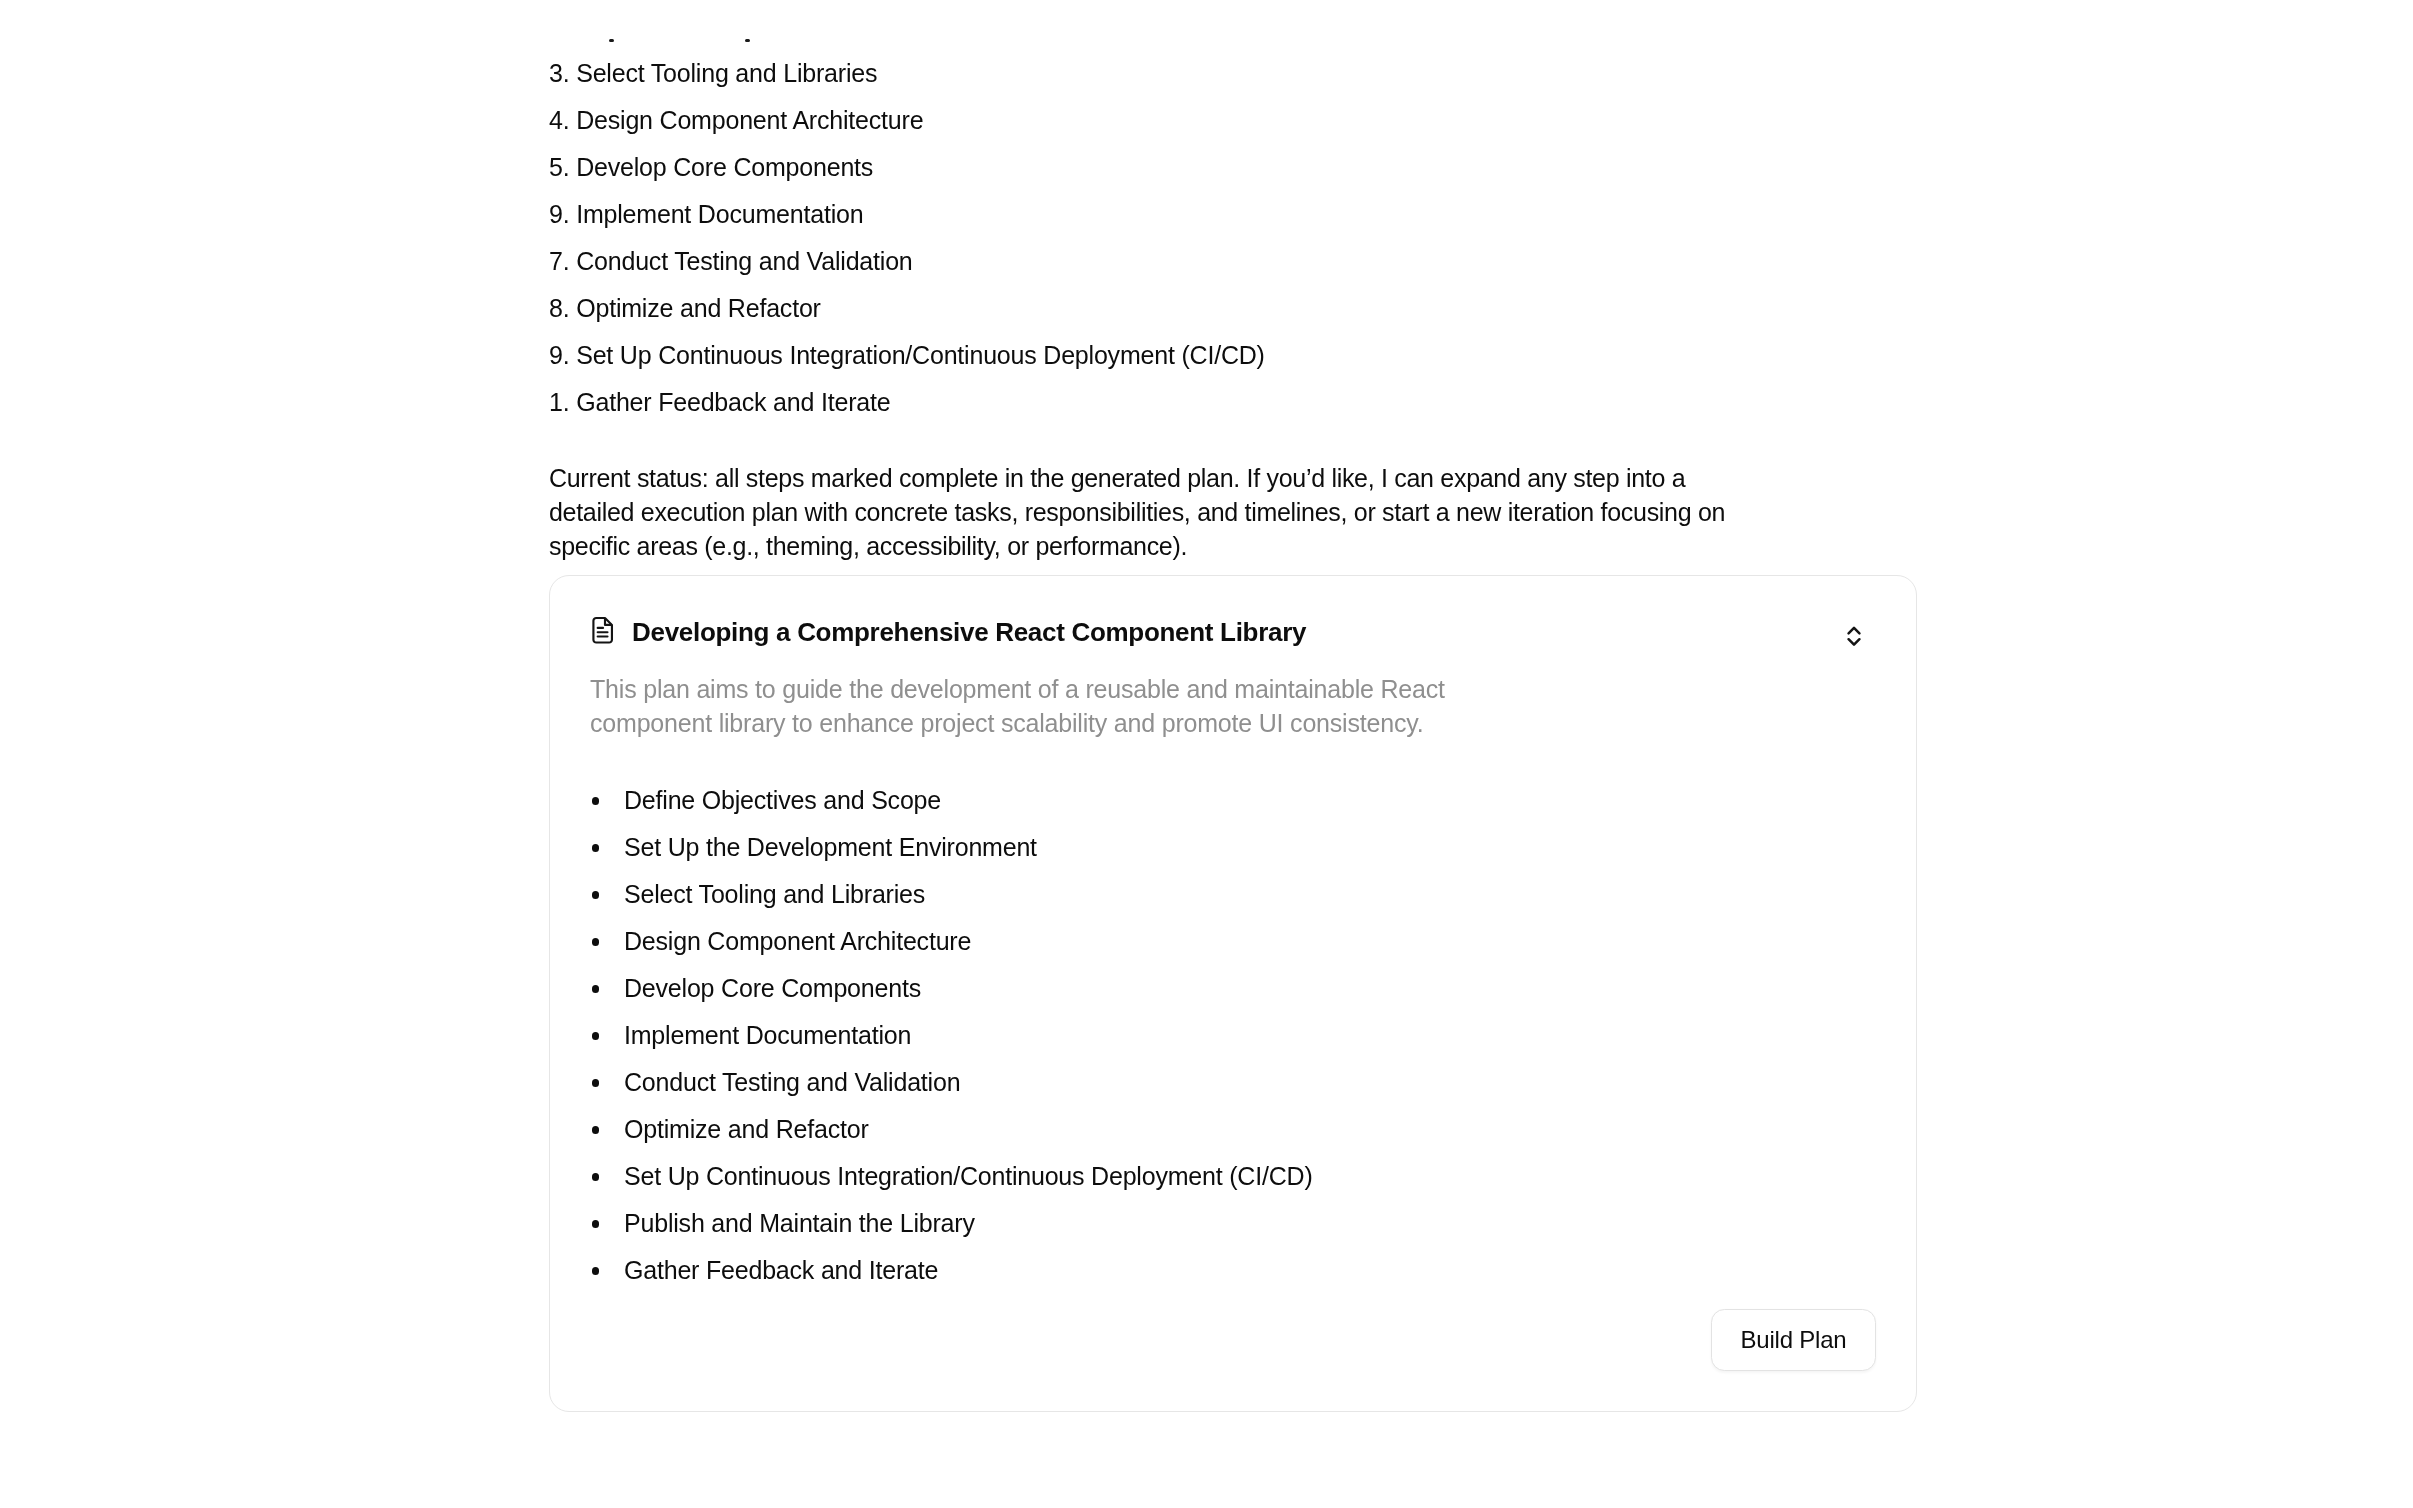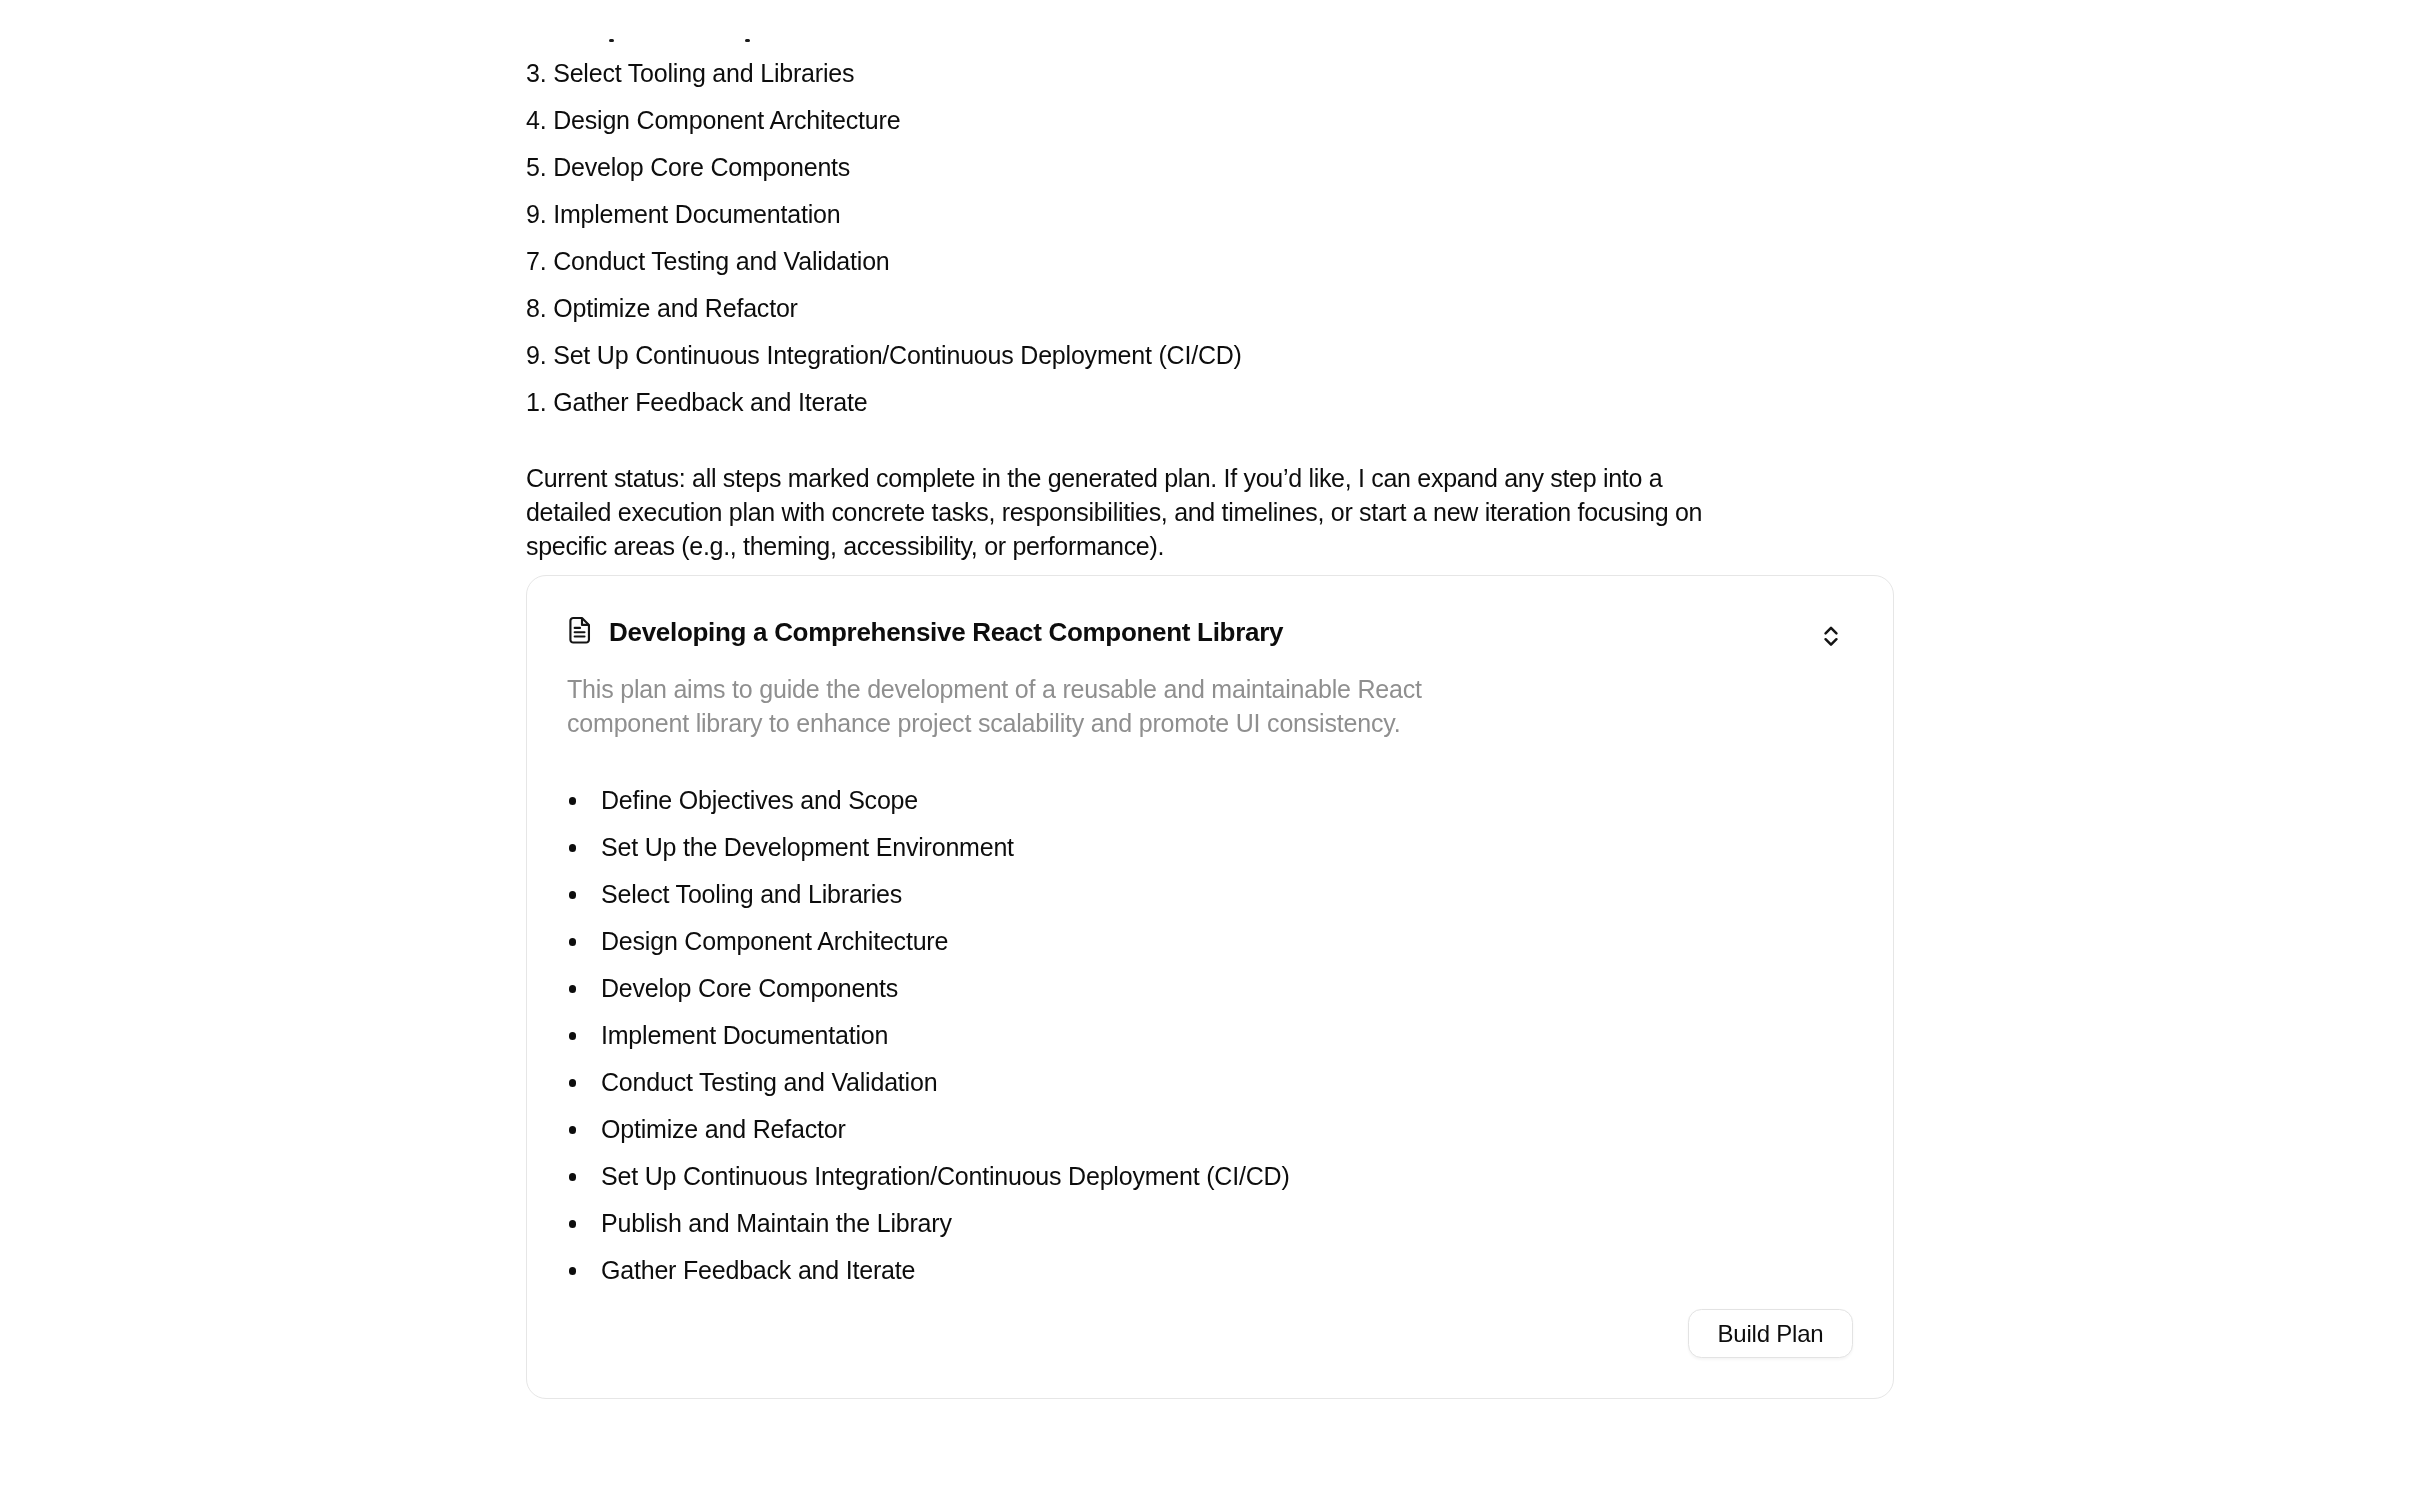--- a/index.html
+++ b/index.html
@@ -11,21 +11,21 @@
   *{box-sizing:border-box;}
   html,body{margin:0;padding:0;}
   body{
     width:2413px;height:1508px;overflow:hidden;
     background:#ffffff;color:var(--text);
     font-family:"Liberation Sans", sans-serif;
     letter-spacing:-0.2px;
     position:relative;
   }
   .content{
-    position:absolute;left:526px;top:0;width:1368px;
+    position:absolute;left:549px;top:0;width:1368px;
   }
   
   .remnant{
     position:absolute;top:39px;width:5px;height:3.4px;
     background:#1a1a1a;border-radius:1.7px;
   }
   .remnant.r1{left:609px;}
   .remnant.r2{left:745px;}
 
   .steps{
@@ -84,21 +84,21 @@
   .card-footer{
     display:flex;justify-content:flex-end;
     margin-top:15px;
   }
   .build-btn{
     font-family:inherit;
     font-size:24px;letter-spacing:-0.2px;color:var(--text);
     background:#ffffff;
     border:1.7px solid var(--btn-border);
     border-radius:13.4px;
-    height:49px;padding:0 28.5px;
+    height:62px;padding:0 28.5px;
     box-shadow:0 1.7px 2.5px rgba(0,0,0,0.04);
     cursor:pointer;
   }
 </style>
 </head>
 <body style="background: rgb(255, 255, 255);">
 
 <div class="remnant r1"></div>
 <div class="remnant r2"></div>
 

